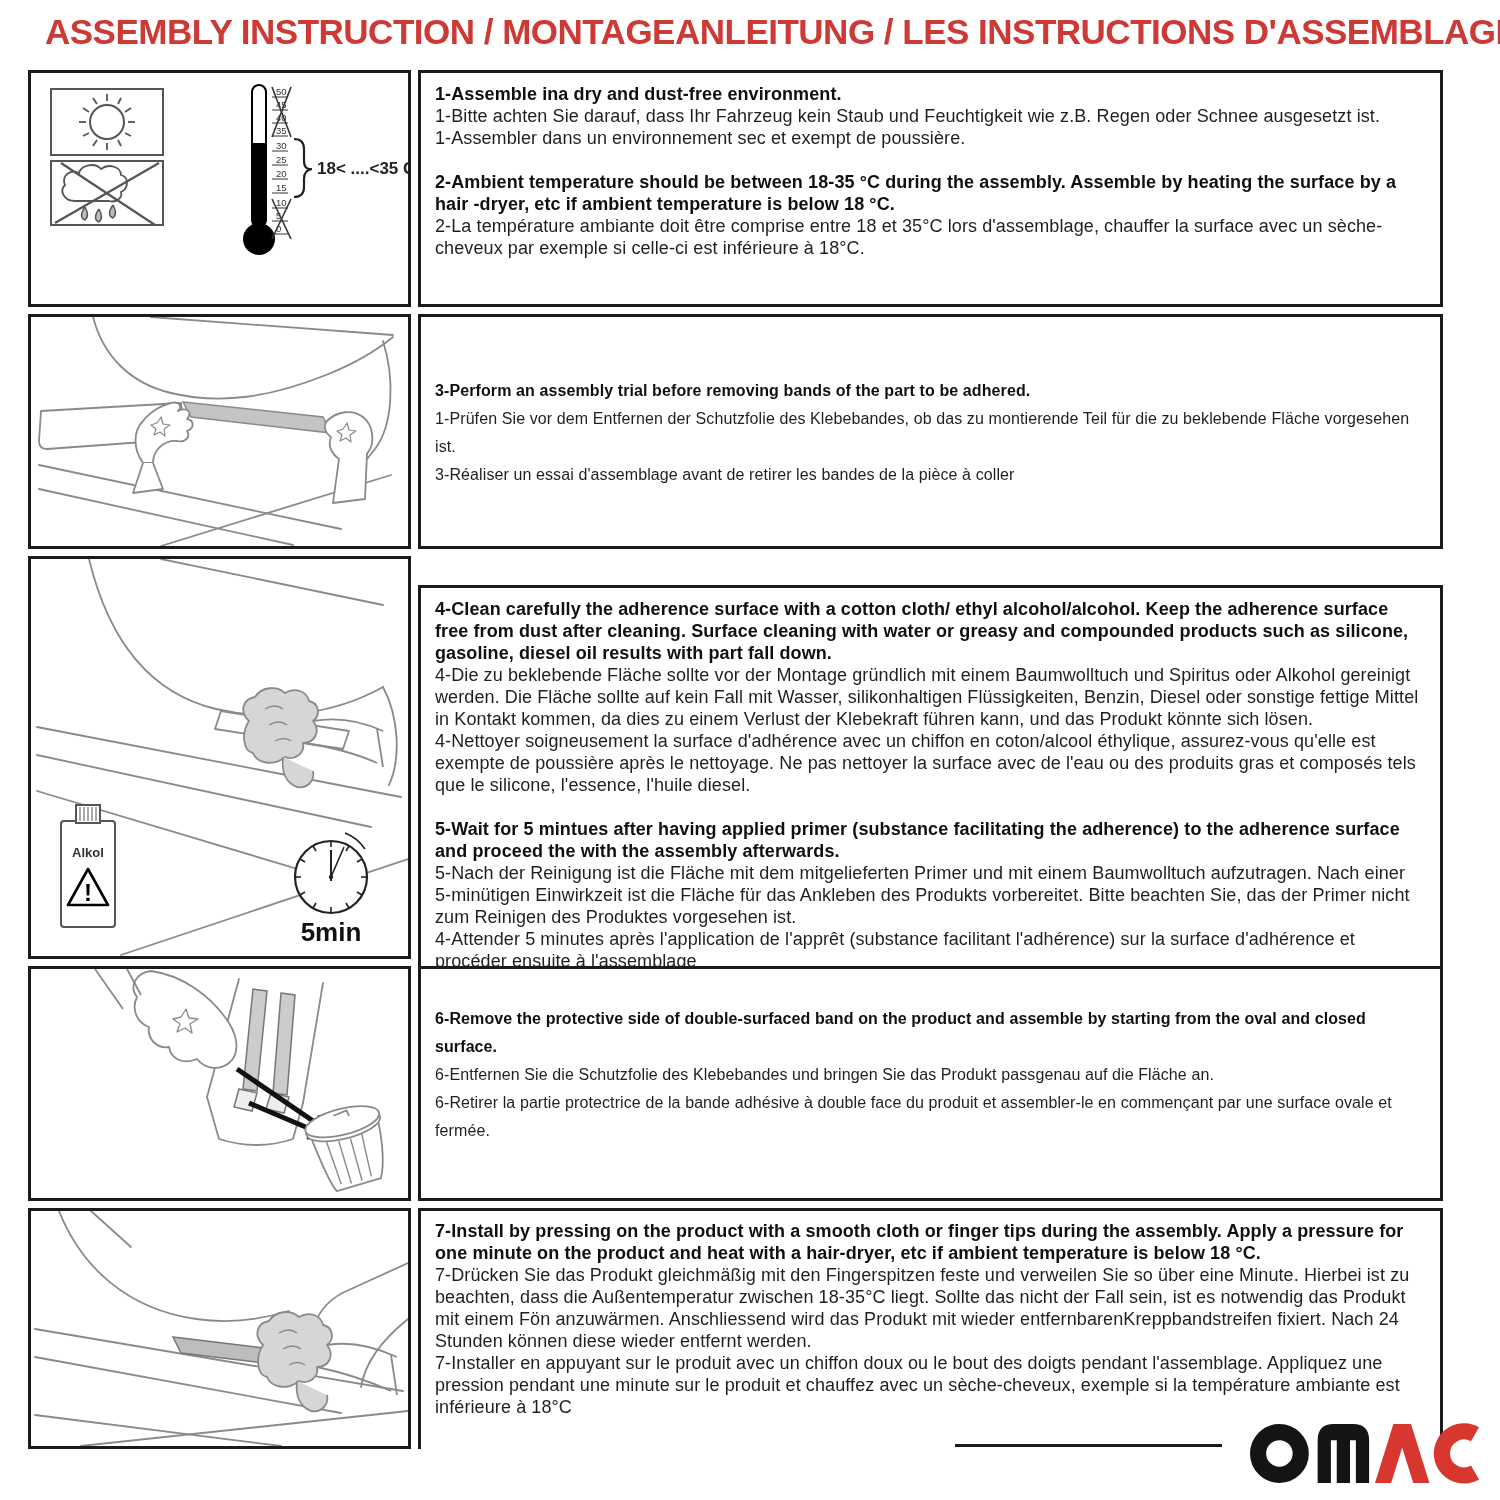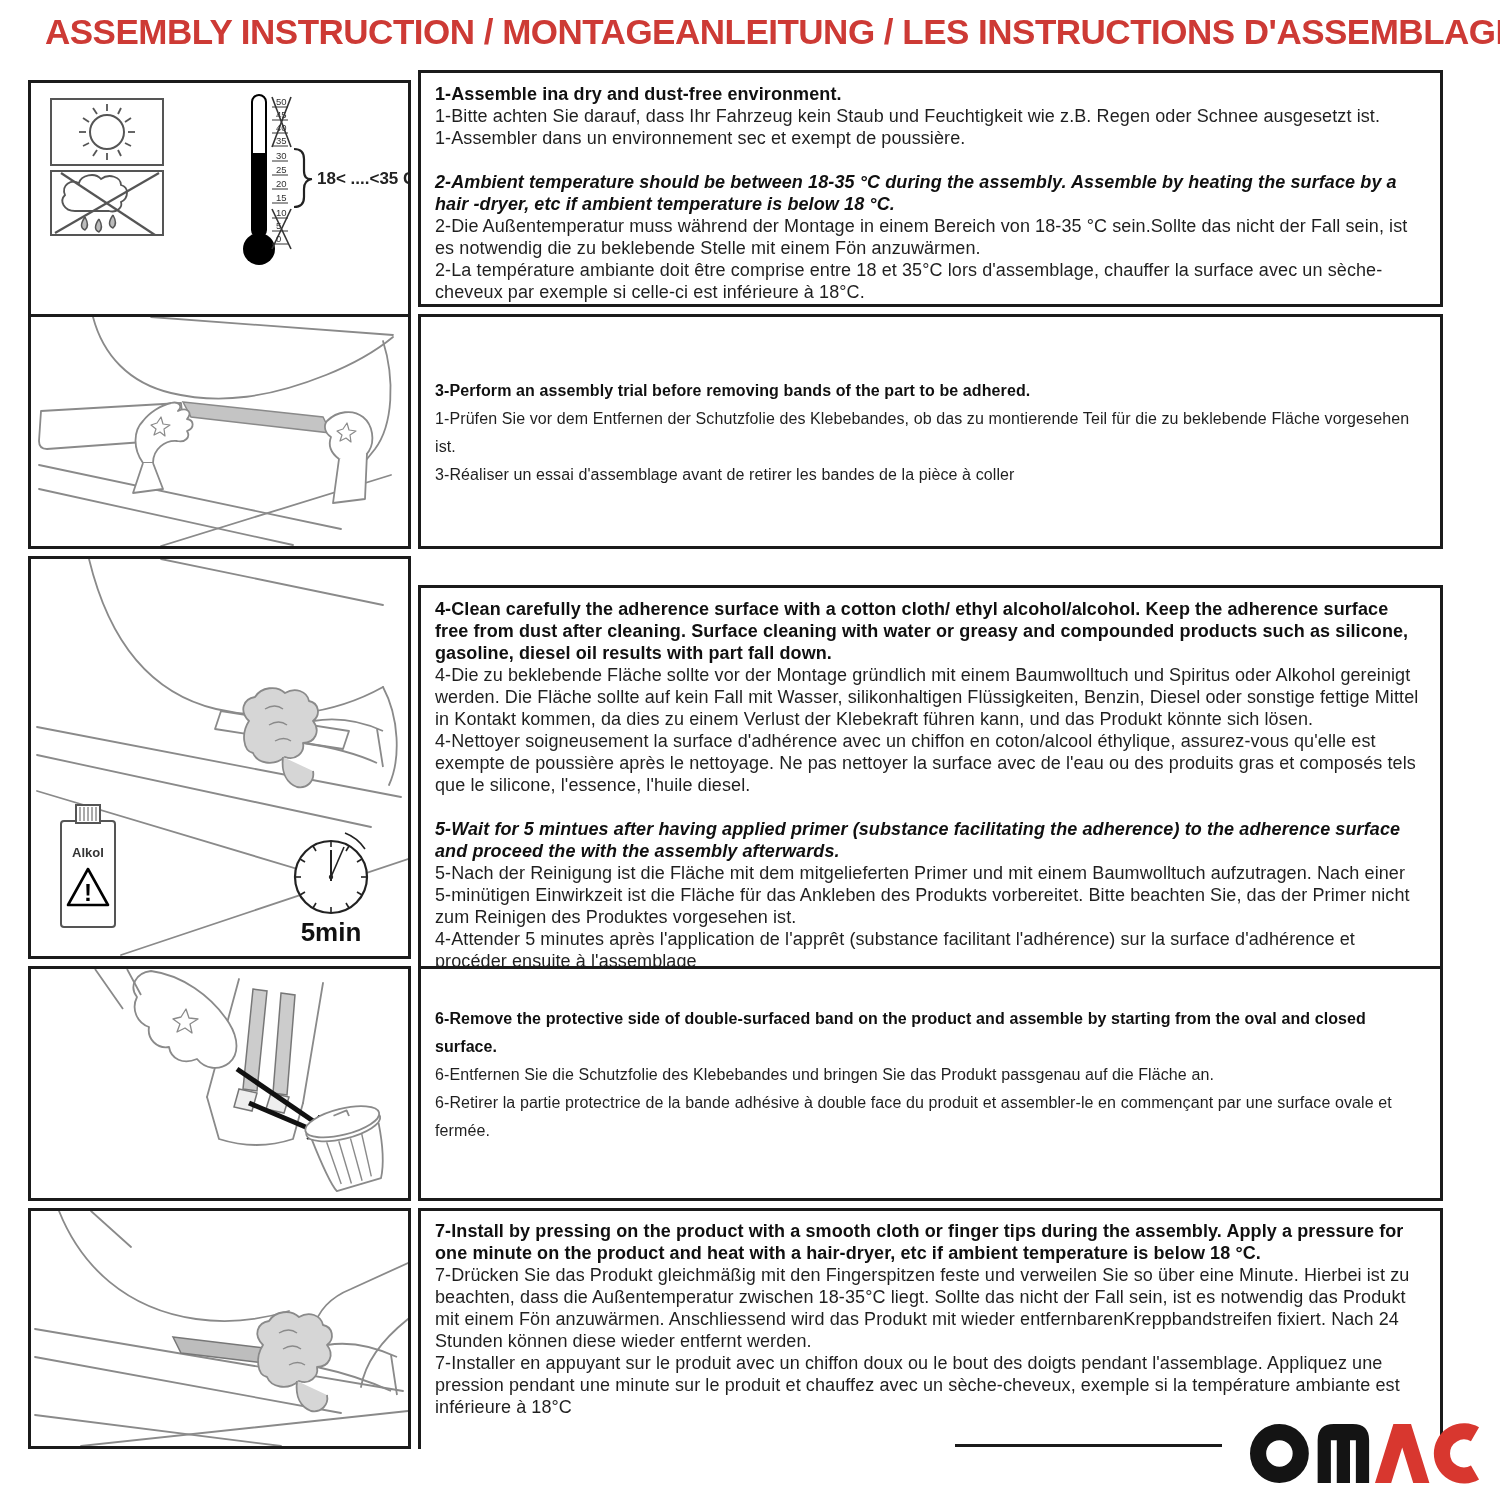--- a/index.html
+++ b/index.html
@@ -5,37 +5,37 @@
   html,body{margin:0;padding:0;background:#fff;}
   #page{position:relative;width:1500px;height:1500px;background:#fff;overflow:hidden;
         font-family:"Liberation Sans", sans-serif;}
   .title{position:absolute;left:45px;top:12px;font-size:35px;font-weight:bold;
          letter-spacing:-0.5px;white-space:nowrap;color:#cd3a35;}
   .box{position:absolute;border:3px solid #1b1b1b;background:#fff;box-sizing:border-box;overflow:hidden;}
   .ill{left:28px;width:383px;}
   .txt{left:418px;width:1025px;padding:9px 14px;}
   .txt p{margin:0;font-size:18px;line-height:22px;color:#1f1f1f;letter-spacing:0.1px;}
   .txt p.b{font-weight:bold;color:#101010;}
-  .gap{margin-top:22px !important;font-style:italic;}
+  .gap{margin-top:22px !important;}
   .lg p{font-size:16px;line-height:28px;}
   #row1t{padding-top:10px;}
   #row2t{padding-top:60px;}
   #row4t{padding-top:36px;}
   #row5t{border-bottom:none;}
   .rule{position:absolute;background:#1b1b1b;}
   svg text{font-family:"Liberation Sans", sans-serif;}
 </style>
 </head>
 <body>
 
 <div id="page">
 
   <div class="title">ASSEMBLY INSTRUCTION / MONTAGEANLEITUNG / LES INSTRUCTIONS D'ASSEMBLAGE</div>
 
-  <div class="box ill" style="top:80px;height:237px;">
+  <div class="box ill" style="top:70px;height:237px;">
     <svg width="377" height="231" viewBox="0 0 377 231">
 
       <g stroke="#555" fill="none" stroke-width="2">
         <rect x="20" y="16" width="112" height="66"></rect>
         <circle cx="76" cy="49" r="17"></circle>
         <g stroke-width="1.8">
           <line x1="97" y1="49" x2="104" y2="49"></line>
             <line x1="94" y1="39" x2="100" y2="35"></line>
           <line x1="87" y1="31" x2="90" y2="25"></line>
             <line x1="76" y1="28" x2="76" y2="21"></line>
@@ -99,21 +99,20 @@
         <path d="M263,66 Q273,66 273,76 L273,88 Q273,97 281,96 Q273,97 273,106 L273,114 Q273,124 263,124" fill="none" stroke="#222" stroke-width="2.2"></path>
         <text x="286" y="101" font-size="17" font-weight="bold" fill="#222">18&lt; ....&lt;35 C</text>
       </g>
     </svg>
   </div>
   <div class="box txt" id="row1t" style="top:70px;height:237px;">
     <p class="b">1-Assemble ina dry and dust-free environment.</p>
     <p>1-Bitte achten Sie darauf, dass Ihr Fahrzeug kein Staub und Feuchtigkeit wie z.B. Regen oder Schnee ausgesetzt ist.</p>
     <p>1-Assembler dans un environnement sec et exempt de poussière.</p>
     <p class="b gap">2-Ambient temperature should be between 18-35 °C  during the assembly. Assemble by heating the surface by a hair -dryer, etc if ambient temperature is below 18 °C.</p>
-    <p>2-Die Außentemperatur muss während der Montage in einem Bereich von 18-35 °C  sein.Sollte das nicht der Fall sein, ist es notwendig die zu beklebende Stelle mit einem Fön anzuwärmen.</p>
     <p>2-La température ambiante doit être comprise entre 18 et 35°C lors d'assemblage, chauffer la surface avec un sèche-cheveux par exemple si celle-ci est inférieure à 18°C.</p>
   </div>
 
   <div class="box ill" style="top:314px;height:235px;">
     <svg width="377" height="229" viewBox="0 0 377 229">
       <g stroke="#8a8a8a" stroke-width="1.8" fill="none" stroke-linecap="round" stroke-linejoin="round">
         <path d="M62,0 C72,38 98,66 140,76 C190,88 240,80 295,58 C320,48 345,34 362,20"></path>
         <path d="M120,0 L362,18"></path>
         <path d="M352,24 C364,62 362,108 344,132 L336,142"></path>
         <path d="M10,94 L150,86 L154,122 L16,132 Q8,132 8,124 Z"></path>

